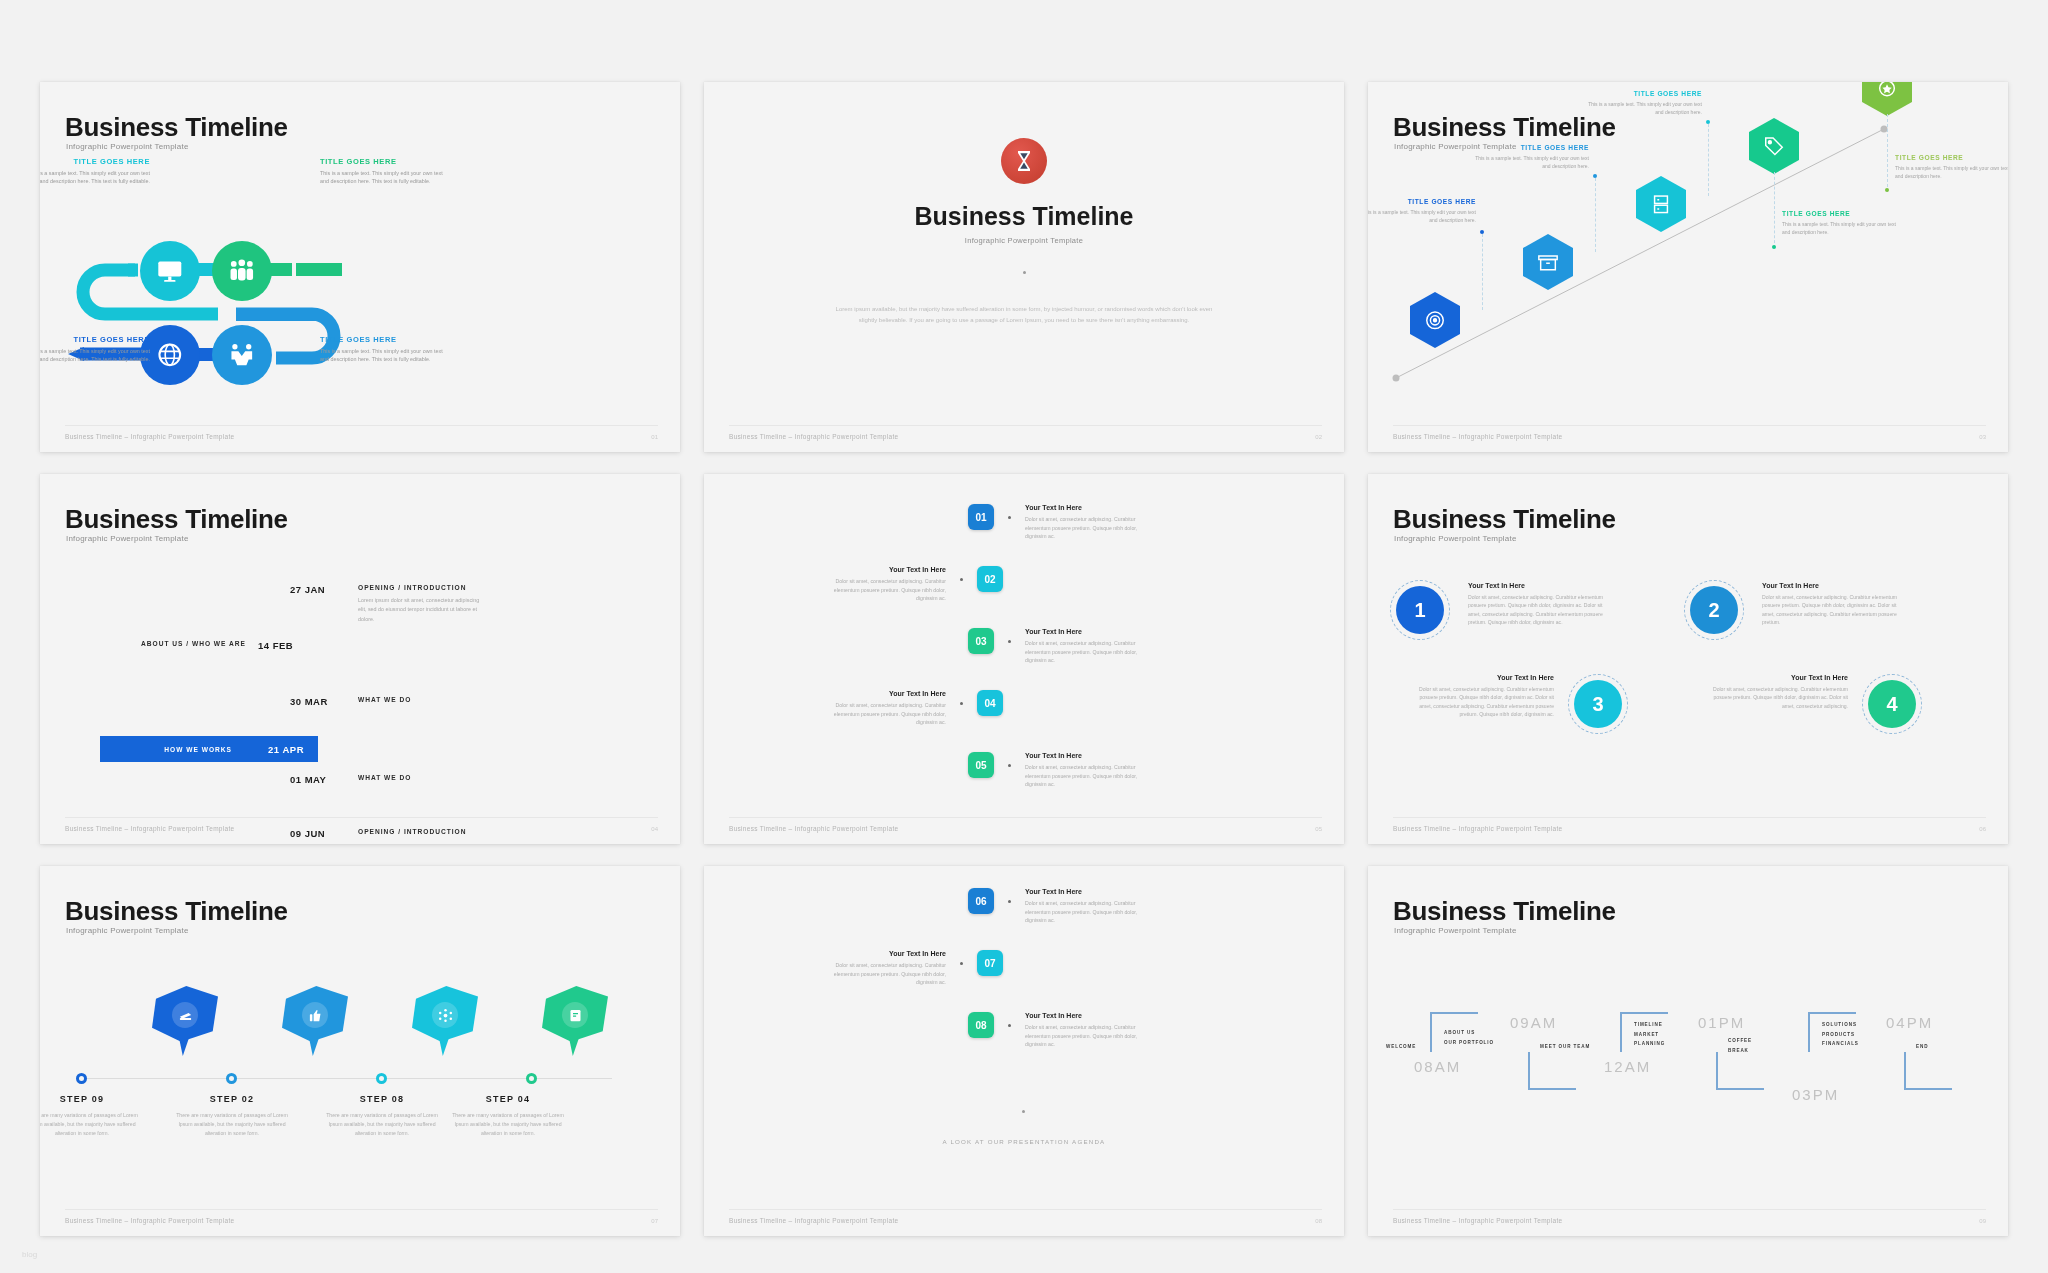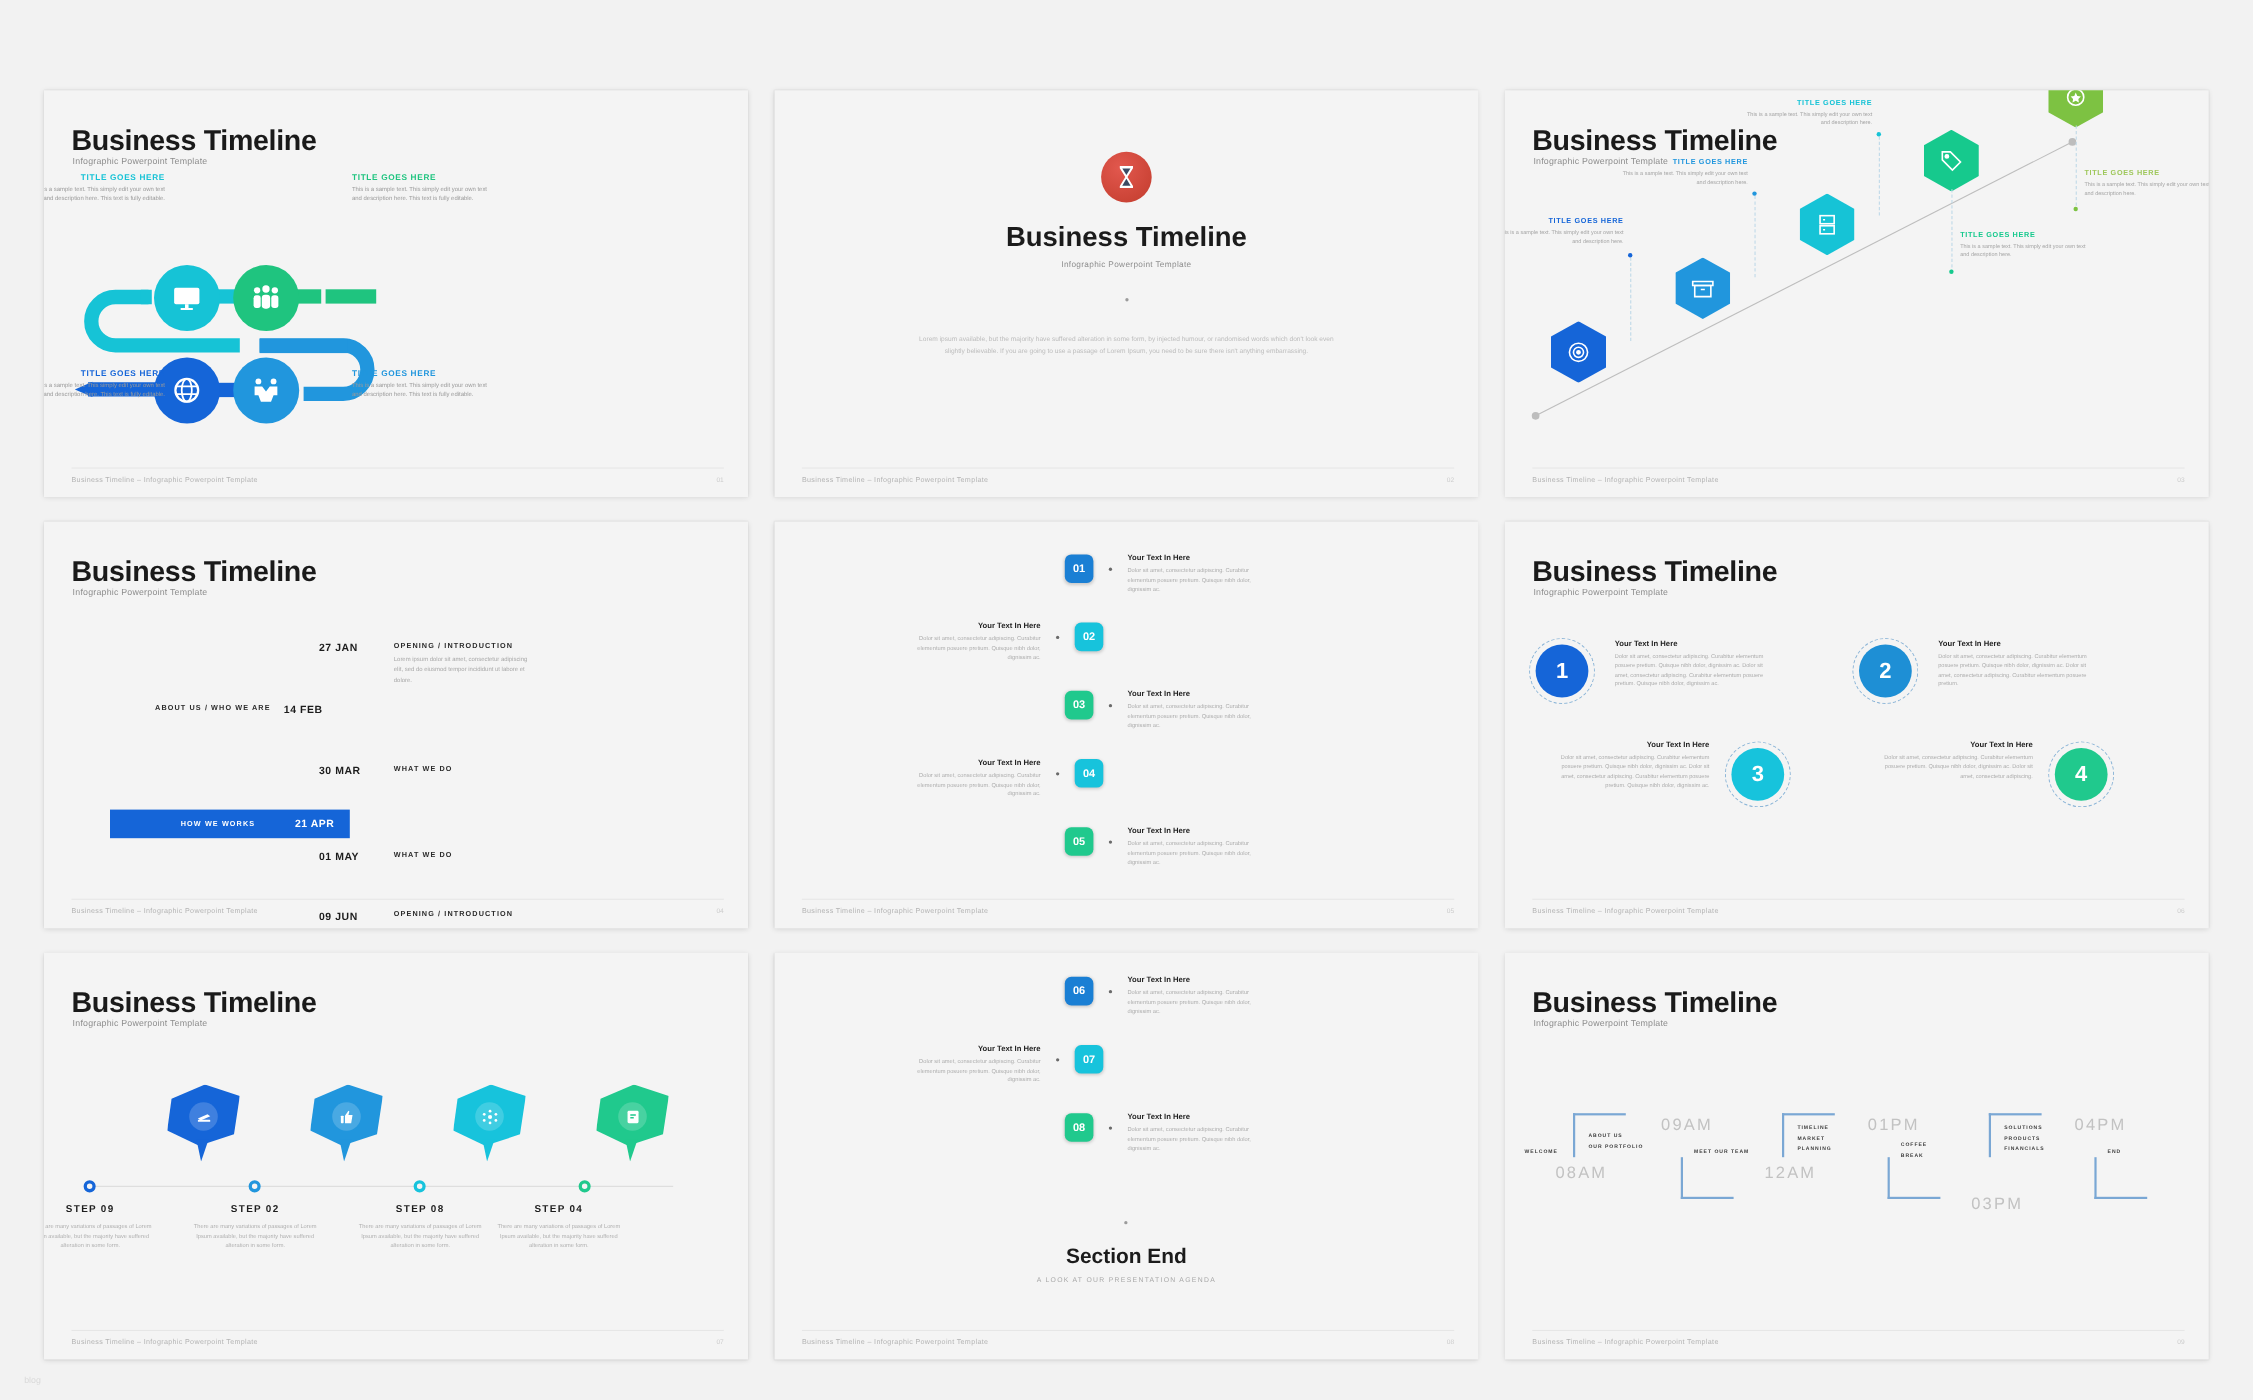--- a/index.html
+++ b/index.html
@@ -606,21 +606,20 @@
       <div class="numsq" style="background:#20c98d">08</div>
       <div class="bullet"></div>
       <div class="numTxt">
         <div class="hh">Your Text In Here</div>
         <div class="pp">Dolor sit amet, consectetur adipiscing. Curabitur elementum posuere pretium. Quisque nibh dolor, dignissim ac.</div>
       </div>
     </div>
 
     <div class="end-dot" style="left:318px;top:244px;"></div>
     <div class="sec-end" style="top:266px;">
-      <div class="se-t">Section End</div>
       <div class="se-s">A LOOK AT OUR PRESENTATION AGENDA</div>
     </div>
 
     <div class="divline"></div>
     <div class="footer">Business Timeline – Infographic Powerpoint Template</div>
     <div class="pagenum">08</div>
   </div>
 
   <div class="slide">
     <div class="s-title">Business Timeline</div>

